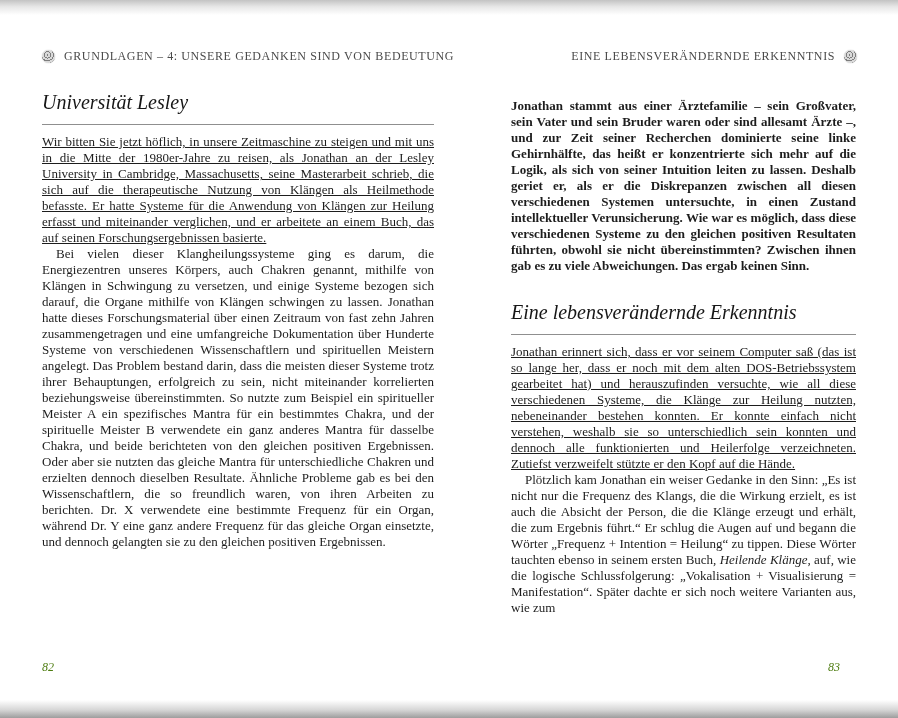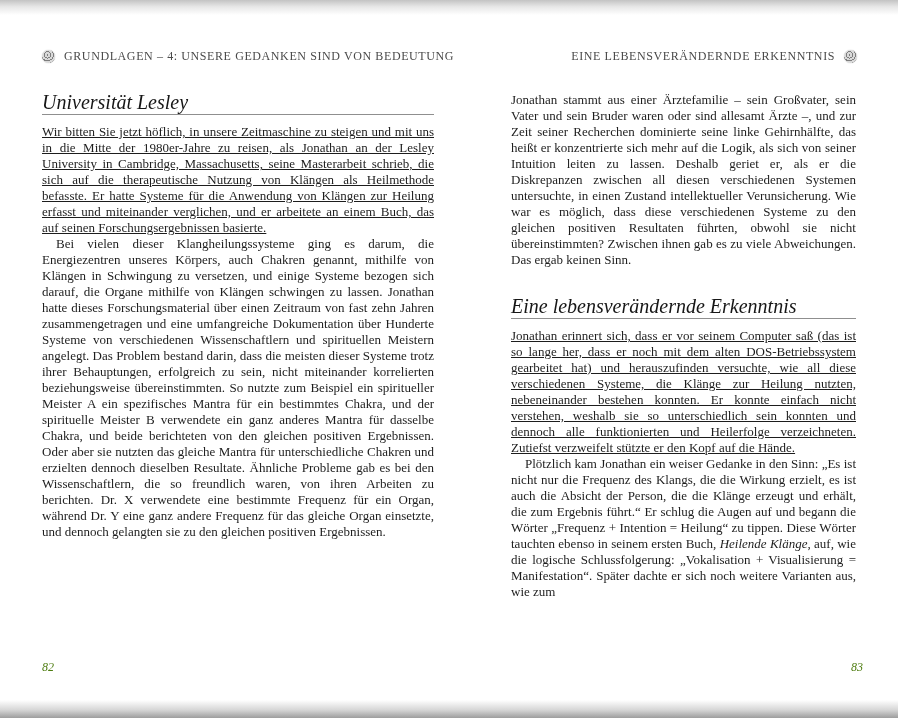--- a/index.html
+++ b/index.html
@@ -54,45 +54,46 @@
     top: 90px;
   }
   .column.left  { left: 42px;  width: 392px; }
   .column.right { left: 511px; width: 345px; }
   .section-heading {
     font-style: italic;
     font-size: 20px;
     font-weight: normal;
     color: #161616;
     margin: 0 0 0 0;
+    padding-bottom: 10px;
     border-bottom: 1px solid #8f8f8f;
     line-height: 24px;
   }
   .section-heading.spaced { margin-top: 26px; }
   .body-text {
     font-size: 13px;
     line-height: 16px;
     text-align: justify;
     margin: 0;
     -webkit-hyphens: auto;
     hyphens: auto;
   }
   .body-text.first { margin-top: 9px; text-decoration: underline; }
   .body-text.follow { text-indent: 14px; }
-  .body-text.top { margin-top: 2px; }
+  .body-text.top { margin-top: 8px; font-weight: bold; }
   .body-text em { font-style: italic; }
   .folio {
     position: absolute;
     top: 660px;
     font-style: italic;
     font-size: 12px;
     color: #4d7c0f;
   }
   .folio.left  { left: 42px; }
-  .folio.right { right: 35px; }
+  .folio.right { right: 58px; }
 </style>
 </head>
 <body>
 
 <div class="book">
 
   <div class="edge-top"></div>
 
   <div class="running-head left">
     <span class="ornament"></span>

